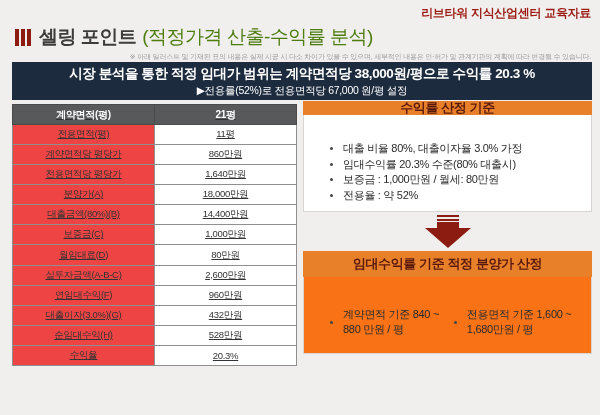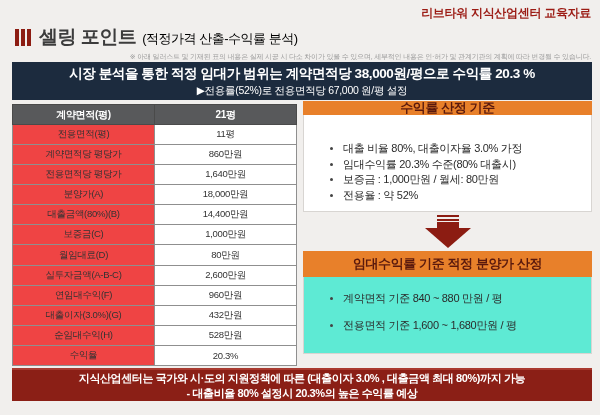--- a/index.html
+++ b/index.html
@@ -18,41 +18,41 @@
     position:absolute; top:5px; right:9px;
     font-size:12px; font-weight:bold; color:#9c1c15; letter-spacing:-0.3px;
   }
   .title-row {
     position:absolute; top:24px; left:15px;
     display:flex; align-items:baseline; gap:6px;
   }
   .title-icon { display:inline-flex; gap:2px; align-self:center; margin-right:2px; }
   .title-icon i { display:block; width:4px; height:17px; background:#8c1c12; }
   .page-title { font-size:19px; font-weight:bold; color:#3c3c3c; letter-spacing:-0.5px; }
-  .page-subtitle { font-size:13px; color:#000000; letter-spacing:-0.5px; }
+  .page-subtitle { font-size:19px; color:#4d7c0f; letter-spacing:-0.5px; }
   .disclaimer {
     position:absolute; top:52px; right:9px;
     font-size:7px; color:#9a9a9a; letter-spacing:-0.2px;
   }
 
   
   .navy-banner {
     position:absolute; left:12px; top:62px; width:580px; height:38px;
     background:#1c2b3e; color:#fff;
     display:flex; flex-direction:column; justify-content:center; align-items:center;
     gap:1px;
   }
   .navy-line1 { font-size:13.5px; font-weight:bold; letter-spacing:-0.4px; }
   .navy-line2 { font-size:10.5px; letter-spacing:-0.3px; }
 
   
   .calc-table {
     position:absolute; left:12px; top:104px; width:285px; height:262px;
     border-collapse:collapse; table-layout:fixed;
-    font-size:9.5px; color:#333;
+    font-size:9.5px; color:#333;text-decoration:underline;
   }
   .calc-table th, .calc-table td {
     border:1px solid #8f8f8f; text-align:center; vertical-align:middle;
     height:20px; letter-spacing:-0.3px;
   }
   .calc-table th {
     background:#58595b; color:#fff; font-weight:bold; font-size:10px;
     border-color:#4a4a4a;
   }
   .calc-table td.lbl { background:#ef4444; width:145px; }
@@ -86,22 +86,22 @@
   }
   .arrow-head {
     width:0; height:0;
     border-left:23px solid transparent;
     border-right:23px solid transparent;
     border-top:20px solid #8c1c12;
   }
 
   .price-header { height:26px; font-size:13px; }
   .price-body {
-    background:#5eead4; height:77px; border:1px solid #d8d5d2; border-top:none;
-    padding:14px 16px 0 26px; display:flex; flex-direction:column; gap:12px;
+    background:#f97316; height:77px; border:1px solid #d8d5d2; border-top:none;
+    padding:14px 16px 0 26px; display:flex; gap:12px;
   }
 
   
   .footer-banner {
     position:absolute; left:12px; top:368px; width:580px; height:33px;
     background:#8b1f16; border-top:2px solid #a93a30;
     color:#fff; display:flex; flex-direction:column; justify-content:center; align-items:center;
   }
   .footer-line { font-size:11px; font-weight:bold; letter-spacing:-0.4px; line-height:1.35; }
 </style>
@@ -222,18 +222,14 @@
           <span>계약면적 기준 840 ~ 880 만원 / 평</span>
         </div>
       <div class="bullet">
           <span class="dot"></span>
           <span>전용면적 기준  1,600 ~ 1,680만원 / 평</span>
         </div>
     </div>
 
   </div>
 
-  <div class="footer-banner">
-    <div class="footer-line">지식산업센터는 국가와 시·도의 지원정책에 따른 (대출이자 3.0% , 대출금액 최대 80%)까지 가능</div>
-    <div class="footer-line">-    대출비율 80% 설정시 20.3%의 높은 수익률 예상</div>
-  </div>
 
 </div>
 
 </body></html>

